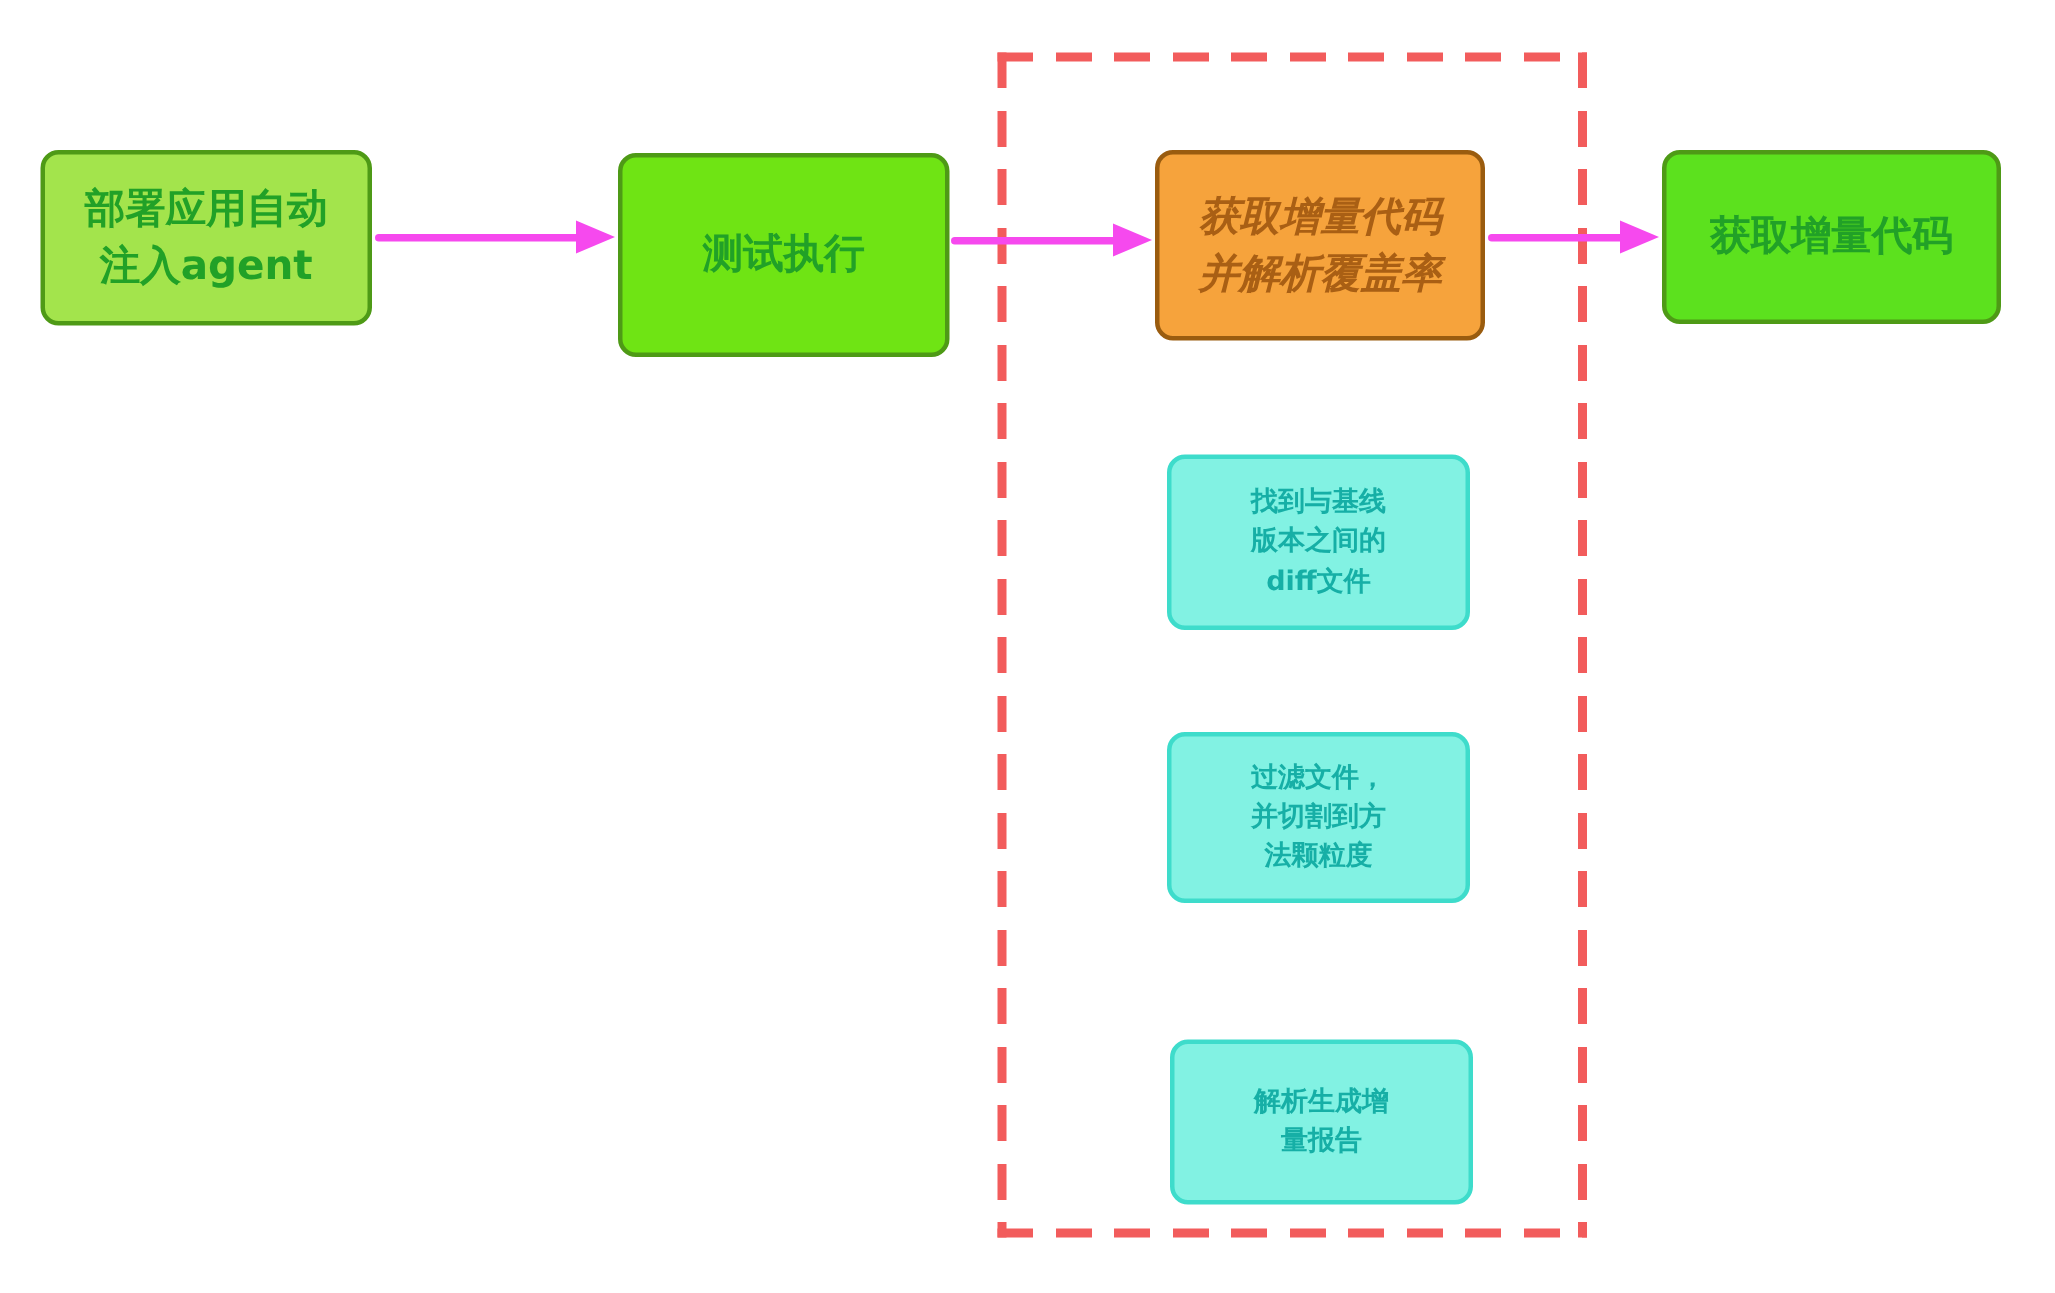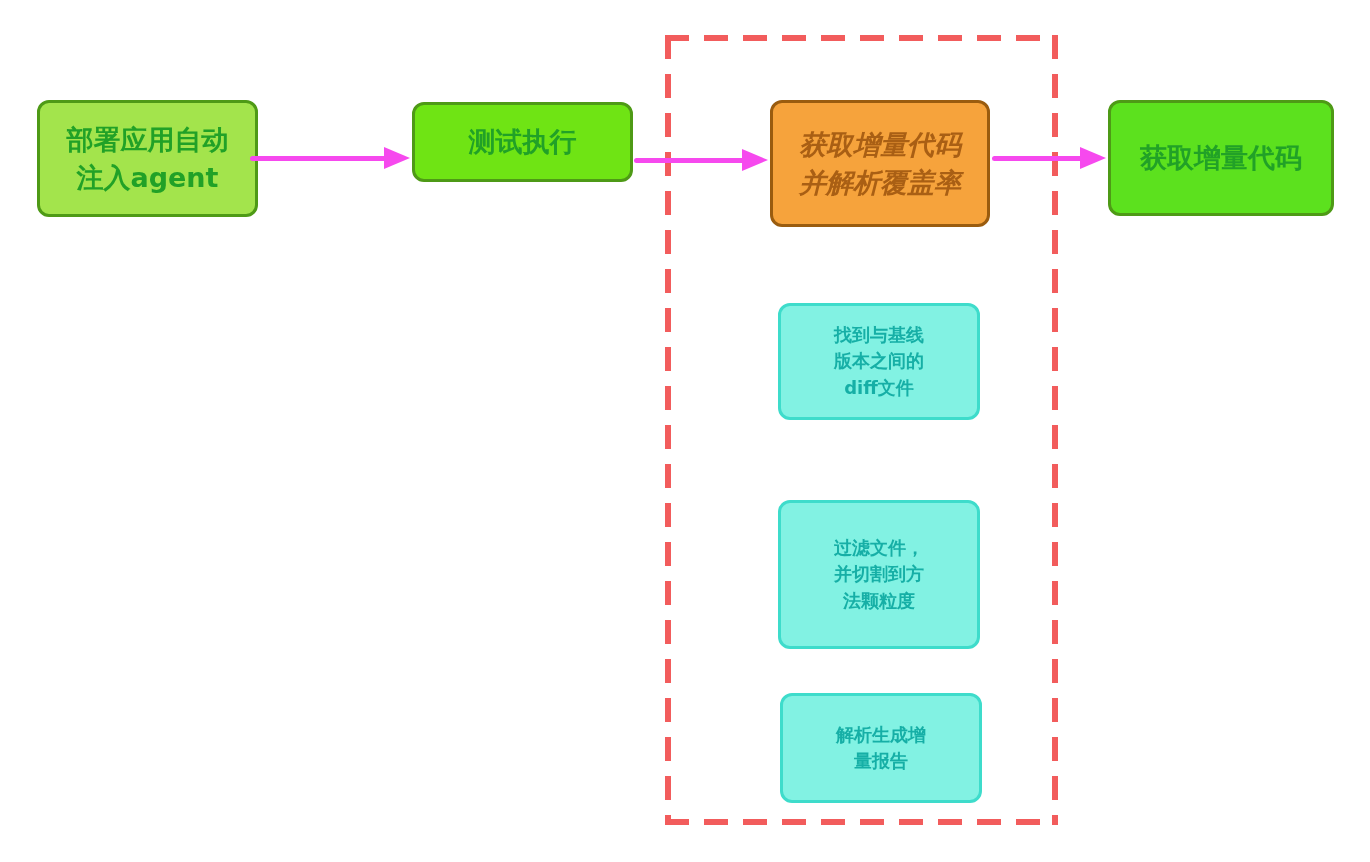--- a/index.html
+++ b/index.html
@@ -93,45 +93,45 @@
 
 <div class="canvas">
 
   <div class="dash-group">
     <div class="dash-edge dash-top"></div>
     <div class="dash-edge dash-bottom"></div>
     <div class="dash-edge dash-left"></div>
     <div class="dash-edge dash-right"></div>
   </div>
 
-  <div class="node node-main fill-green-light" style="left:37px; top:100px; width:221px; height:117px;">
+  <div class="node node-main fill-green-light" style="left:27px; top:100px; width:221px; height:117px;">
     <span class="node-label">部署应用自动
 注入agent</span>
   </div>
 
-  <div class="node node-main fill-green" style="left:412px; top:102px; width:221px; height:80px;">
+  <div class="node node-main fill-green" style="left:412px; top:102px; width:221px; height:136px;">
     <span class="node-label">测试执行</span>
   </div>
 
   <div class="node node-main fill-orange" style="left:770px; top:100px; width:220px; height:127px;font-style:italic;">
     <span class="node-label">获取增量代码
 并解析覆盖率</span>
   </div>
 
   <div class="node node-main fill-green2" style="left:1108px; top:100px; width:226px; height:116px;">
     <span class="node-label">获取增量代码</span>
   </div>
 
   <div class="node node-cyan-size fill-cyan" style="left:778px; top:303px; width:202px; height:117px;">
     <span class="node-label">找到与基线
 版本之间的
 diff文件</span>
   </div>
 
-  <div class="node node-cyan-size fill-cyan" style="left:778px; top:500px; width:202px; height:149px;">
+  <div class="node node-cyan-size fill-cyan" style="left:778px; top:488px; width:202px; height:114px;">
     <span class="node-label">过滤文件，
 并切割到方
 法颗粒度</span>
   </div>
 
   <div class="node node-cyan-size fill-cyan" style="left:780px; top:693px; width:202px; height:110px;">
     <span class="node-label">解析生成增
 量报告</span>
   </div>
 

